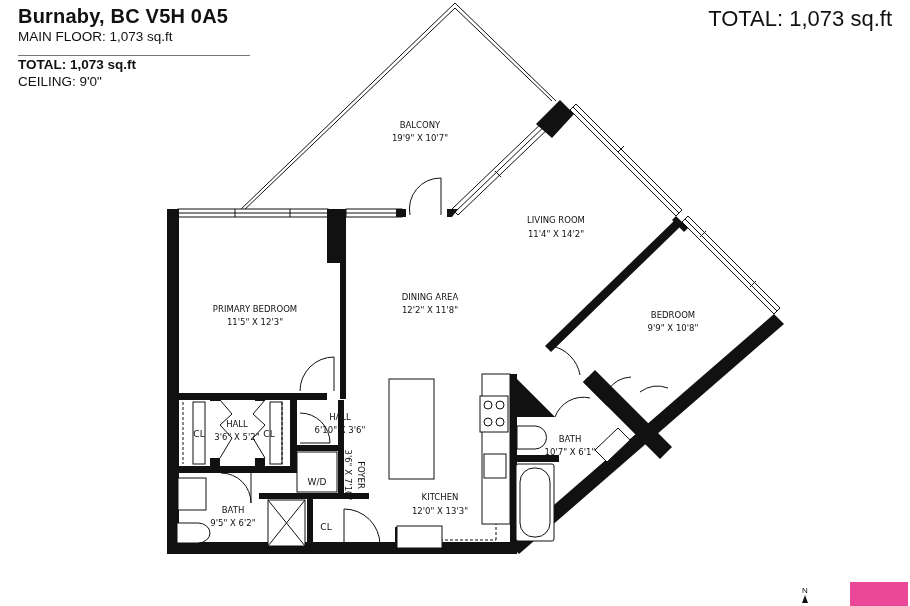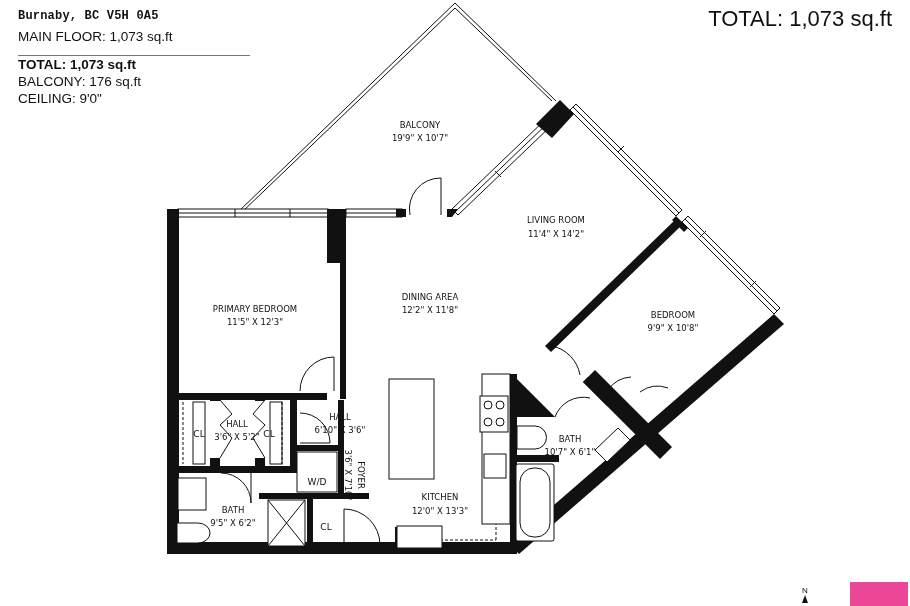--- a/index.html
+++ b/index.html
@@ -1,36 +1,35 @@
 <!DOCTYPE html>
 <html><head>
 <meta charset="utf-8">
 <style>
   html, body { margin:0; padding:0; background:#ffffff; }
   body { width:910px; height:606px; position:relative; overflow:hidden; font-family:"Liberation Sans", sans-serif; color:#111; }
   .hdr { position:absolute; left:18px; top:4px; }
-  .hdr .title { font-size:12px; font-weight:bold; line-height:24px; letter-spacing:0.2px;font-family:Liberation Mono, monospace; }
+  .hdr .title { font-size:20px; font-weight:bold; line-height:24px; letter-spacing:0.2px; }
   .hdr .row { font-size:13.5px; line-height:17px; }
   .hdr .row.main { border-bottom:1px solid #777; width:232px; padding-bottom:10px; }
   .hdr .row.total { font-weight:bold; }
   .total-right { position:absolute; right:18px; top:5px; font-size:22px; line-height:28px; }
   svg.plan { position:absolute; left:0; top:0; }
   .room-label { font-family:"DejaVu Sans", sans-serif; font-size:8.5px; fill:#111; text-anchor:middle; }
   .small-label { font-family:"DejaVu Sans", sans-serif; font-size:9px; fill:#111; text-anchor:middle; }
   .compass { position:absolute; left:800px; top:586px; font-size:8px; text-align:center; width:10px; }
   .logo { position:absolute; left:850px; top:582px; width:58px; height:32px; background:#ec4899; color:#fff; font-size:8px; font-weight:bold; display:flex; align-items:flex-end; justify-content:center; padding-bottom:1px; box-sizing:border-box; }
 </style>
 </head>
 <body>
 
 <div class="hdr">
   <div class="title">Burnaby, BC V5H 0A5</div>
   <div class="row main">MAIN FLOOR: 1,073 sq.ft</div>
   <div class="row total">TOTAL: 1,073 sq.ft</div>
-  <div class="row">BALCONY: 176 sq.ft</div>
   <div class="row">CEILING: 9'0"</div>
 </div>
 
 <div class="total-right">TOTAL: 1,073 sq.ft</div>
 
 <svg class="plan" width="910" height="606" viewBox="0 0 910 606">
 
   <g fill="none" stroke="#111" stroke-width="1">
     <polyline points="237,213 455,3 556,101"></polyline>
     <polyline points="241,213 455,8 552,101"></polyline>

